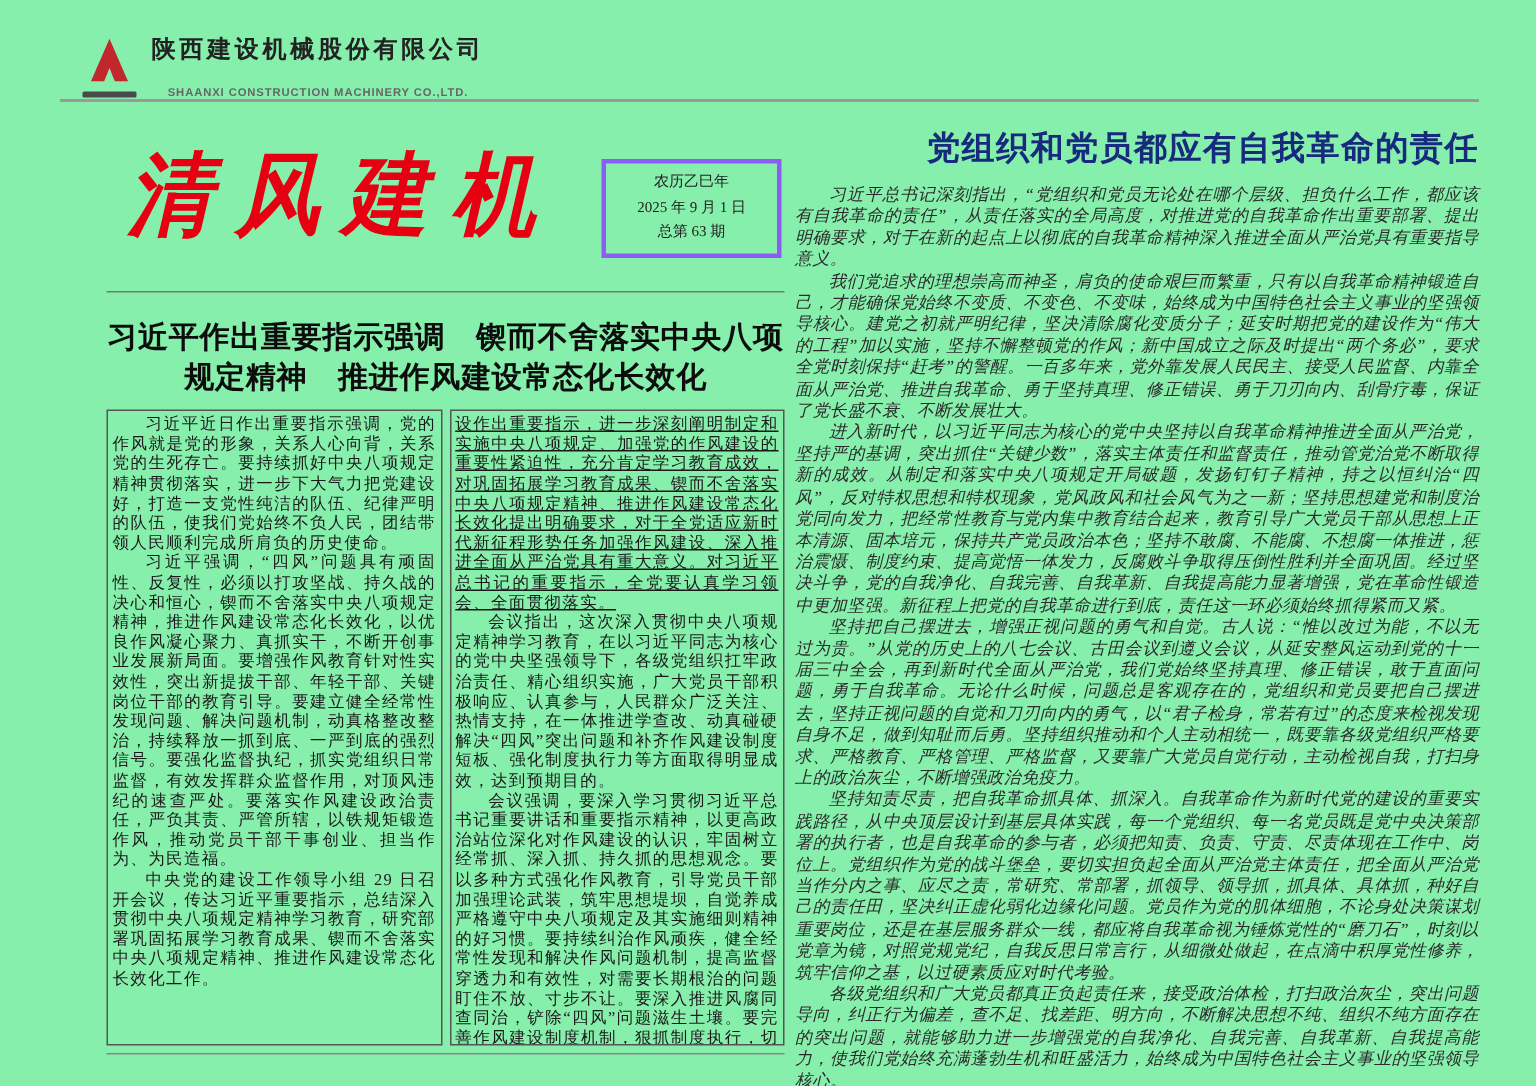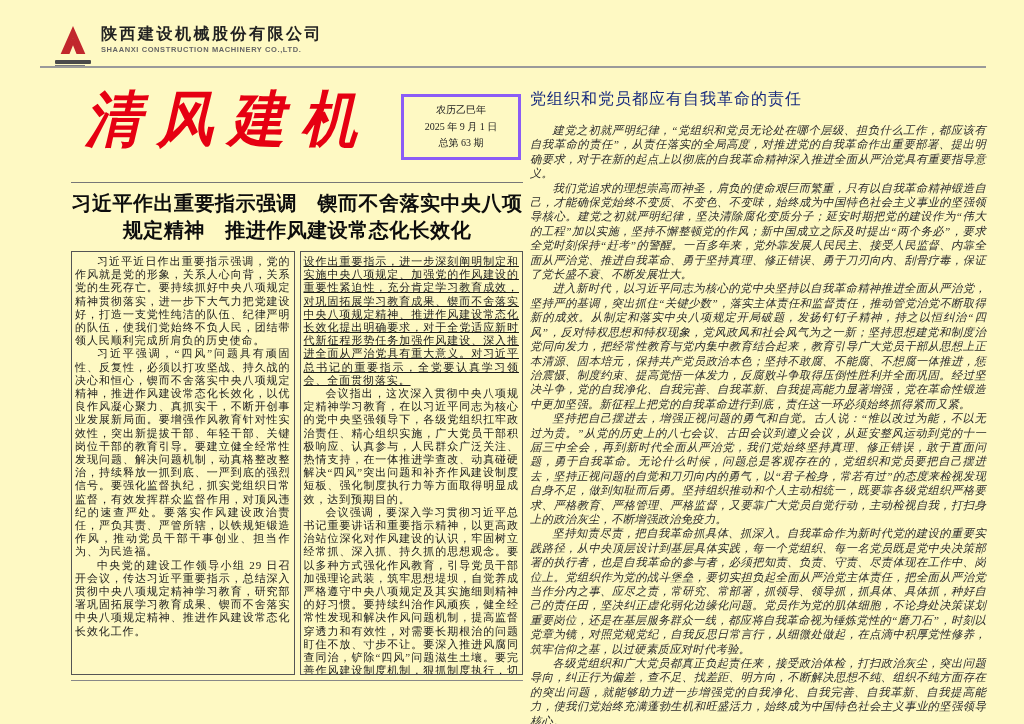--- a/index.html
+++ b/index.html
@@ -1,53 +1,53 @@
 <!DOCTYPE html>
 <html><head>
 <meta charset="utf-8">
 <style>
   html,body{margin:0;padding:0;background:#ffffff;}
-  .sheet{position:relative;width:1024px;height:724px;background:#fef9c3;overflow:hidden;
+  .sheet{position:relative;width:1024px;height:724px;background:#86efac;overflow:hidden;
          font-family:"Liberation Serif","DejaVu Serif",serif;color:#1a1a1a;}
 
   
   .header{position:absolute;left:55px;top:25px;display:flex;align-items:flex-start;}
   .logo-mark{width:36px;height:30px;flex:0 0 auto;}
   .logo-captions{width:36px;}
   .logo-bar1{height:4px;background:#4a4a4a;margin-top:1px;border-radius:1px;}
   .logo-bar2{height:2px;background:#7a7a7a;margin-top:1px;width:30px;}
   .company-block{margin-left:10px;}
   .company-cn{font-family:"Liberation Sans","DejaVu Sans",sans-serif;font-weight:bold;
               font-size:16px;letter-spacing:2.5px;color:#222;line-height:18px;}
   .company-en{font-family:"Liberation Sans","DejaVu Sans",sans-serif;font-weight:bold;
-              font-size:7.5px;letter-spacing:0.6px;color:#666;margin-top:2px;}
+              font-size:7.5px;letter-spacing:0.6px;color:#666;margin-top:14px;text-align:center;}
   .header-rule{position:absolute;left:40px;right:38px;top:66px;border-top:2px solid #9a9a9a;}
 
   
-  .left-page{position:absolute;left:55px;top:82px;width:452px;padding-left:16px;}
+  .left-page{position:absolute;left:55px;top:94px;width:452px;padding-left:16px;}
   .masthead-row{position:relative;height:100px;border-bottom:1.5px solid #777;}
   .masthead-title{position:absolute;left:14px;top:2px;font-size:56px;line-height:70px;
                   font-weight:bold;font-style:italic;color:#e60012;letter-spacing:16px;
                   transform:scaleY(1.08);white-space:nowrap;}
   .issue-box{position:absolute;right:2px;top:12px;width:108px;border:3px solid #8b5cf6;
              padding:5px 3px;text-align:center;font-size:10px;line-height:16.5px;color:#222;}
-  .headline{margin-top:7px;text-align:center;font-weight:bold;font-size:20px;
+  .headline{margin-top:17px;text-align:center;font-weight:bold;font-size:20px;
             line-height:27px;letter-spacing:0.5px;color:#0d0d0d;}
   .cols{display:flex;gap:5px;margin-top:7px;}
   .col{box-sizing:border-box;width:50%;height:424px;border:1px solid #555;
        padding:3px 3px;overflow:hidden;}
   .col p{margin:0;font-size:11px;line-height:13.2px;text-align:justify;
          letter-spacing:0.9px;text-indent:2em;color:#1a1a1a;}
   .col p.cont{text-indent:0;text-decoration:underline;}
   .left-bottom-rule{margin-top:5px;border-top:1px solid #888;}
 
   
   .right-page{position:absolute;left:530px;top:84px;width:456px;}
-  .right-title{text-align:left;font-family:"Liberation Sans","DejaVu Sans",sans-serif;
-               font-weight:normal;font-size:16px;line-height:30px;color:#172a7e;letter-spacing:1px;}
+  .right-title{text-align:right;font-family:"Liberation Sans","DejaVu Sans",sans-serif;
+               font-weight:bold;font-size:22px;line-height:30px;color:#172a7e;letter-spacing:1px;}
   .right-body{margin-top:9px;}
   .right-body p{margin:0;font-size:11.3px;line-height:14.4px;text-align:justify;
                 text-indent:2em;font-style:italic;color:#2b2b2b;letter-spacing:0.3px;}
 </style>
 </head>
 <body>
 
 <div class="sheet">
 
   <div class="header">
@@ -95,21 +95,21 @@
         <p>会议指出，这次深入贯彻中央八项规定精神学习教育，在以习近平同志为核心的党中央坚强领导下，各级党组织扛牢政治责任、精心组织实施，广大党员干部积极响应、认真参与，人民群众广泛关注、热情支持，在一体推进学查改、动真碰硬解决“四风”突出问题和补齐作风建设制度短板、强化制度执行力等方面取得明显成效，达到预期目的。</p>
         <p>会议强调，要深入学习贯彻习近平总书记重要讲话和重要指示精神，以更高政治站位深化对作风建设的认识，牢固树立经常抓、深入抓、持久抓的思想观念。要以多种方式强化作风教育，引导党员干部加强理论武装，筑牢思想堤坝，自觉养成严格遵守中央八项规定及其实施细则精神的好习惯。要持续纠治作风顽疾，健全经常性发现和解决作风问题机制，提高监督穿透力和有效性，对需要长期根治的问题盯住不放、寸步不让。要深入推进风腐同查同治，铲除“四风”问题滋生土壤。要完善作风建设制度机制，狠抓制度执行，切实把制度成果转化为治理效能。要坚持以上率下，强化严管严治，层层传导压力，推动作风建设各项部署和要求落到实处。</p>
       </div>
     </div>
     <div class="left-bottom-rule"></div>
   </div>
 
   <div class="right-page">
     <div class="right-title">党组织和党员都应有自我革命的责任</div>
     <div class="right-body">
-      <p>建党之初就严明纪律，“党组织和党员无论处在哪个层级、担负什么工作，都应该有自我革命的责任”，从责任落实的全局高度，对推进党的自我革命作出重要部署、提出明确要求，对于在新的起点上以彻底的自我革命精神深入推进全面从严治党具有重要指导意义。</p>
+      <p>习近平总书记深刻指出，“党组织和党员无论处在哪个层级、担负什么工作，都应该有自我革命的责任”，从责任落实的全局高度，对推进党的自我革命作出重要部署、提出明确要求，对于在新的起点上以彻底的自我革命精神深入推进全面从严治党具有重要指导意义。</p>
       <p>我们党追求的理想崇高而神圣，肩负的使命艰巨而繁重，只有以自我革命精神锻造自己，才能确保党始终不变质、不变色、不变味，始终成为中国特色社会主义事业的坚强领导核心。建党之初就严明纪律，坚决清除腐化变质分子；延安时期把党的建设作为“伟大的工程”加以实施，坚持不懈整顿党的作风；新中国成立之际及时提出“两个务必”，要求全党时刻保持“赶考”的警醒。一百多年来，党外靠发展人民民主、接受人民监督、内靠全面从严治党、推进自我革命、勇于坚持真理、修正错误、勇于刀刃向内、刮骨疗毒，保证了党长盛不衰、不断发展壮大。</p>
       <p>进入新时代，以习近平同志为核心的党中央坚持以自我革命精神推进全面从严治党，坚持严的基调，突出抓住“关键少数”，落实主体责任和监督责任，推动管党治党不断取得新的成效。从制定和落实中央八项规定开局破题，发扬钉钉子精神，持之以恒纠治“四风”，反对特权思想和特权现象，党风政风和社会风气为之一新；坚持思想建党和制度治党同向发力，把经常性教育与党内集中教育结合起来，教育引导广大党员干部从思想上正本清源、固本培元，保持共产党员政治本色；坚持不敢腐、不能腐、不想腐一体推进，惩治震慑、制度约束、提高觉悟一体发力，反腐败斗争取得压倒性胜利并全面巩固。经过坚决斗争，党的自我净化、自我完善、自我革新、自我提高能力显著增强，党在革命性锻造中更加坚强。新征程上把党的自我革命进行到底，责任这一环必须始终抓得紧而又紧。</p>
       <p>坚持把自己摆进去，增强正视问题的勇气和自觉。古人说：“惟以改过为能，不以无过为贵。”从党的历史上的八七会议、古田会议到遵义会议，从延安整风运动到党的十一届三中全会，再到新时代全面从严治党，我们党始终坚持真理、修正错误，敢于直面问题，勇于自我革命。无论什么时候，问题总是客观存在的，党组织和党员要把自己摆进去，坚持正视问题的自觉和刀刃向内的勇气，以“君子检身，常若有过”的态度来检视发现自身不足，做到知耻而后勇。坚持组织推动和个人主动相统一，既要靠各级党组织严格要求、严格教育、严格管理、严格监督，又要靠广大党员自觉行动，主动检视自我，打扫身上的政治灰尘，不断增强政治免疫力。</p>
       <p>坚持知责尽责，把自我革命抓具体、抓深入。自我革命作为新时代党的建设的重要实践路径，从中央顶层设计到基层具体实践，每一个党组织、每一名党员既是党中央决策部署的执行者，也是自我革命的参与者，必须把知责、负责、守责、尽责体现在工作中、岗位上。党组织作为党的战斗堡垒，要切实担负起全面从严治党主体责任，把全面从严治党当作分内之事、应尽之责，常研究、常部署，抓领导、领导抓，抓具体、具体抓，种好自己的责任田，坚决纠正虚化弱化边缘化问题。党员作为党的肌体细胞，不论身处决策谋划重要岗位，还是在基层服务群众一线，都应将自我革命视为锤炼党性的“磨刀石”，时刻以党章为镜，对照党规党纪，自我反思日常言行，从细微处做起，在点滴中积厚党性修养，筑牢信仰之基，以过硬素质应对时代考验。</p>
       <p>各级党组织和广大党员都真正负起责任来，接受政治体检，打扫政治灰尘，突出问题导向，纠正行为偏差，查不足、找差距、明方向，不断解决思想不纯、组织不纯方面存在的突出问题，就能够助力进一步增强党的自我净化、自我完善、自我革新、自我提高能力，使我们党始终充满蓬勃生机和旺盛活力，始终成为中国特色社会主义事业的坚强领导核心。</p>
     </div>
   </div>
 
 </div>
 

